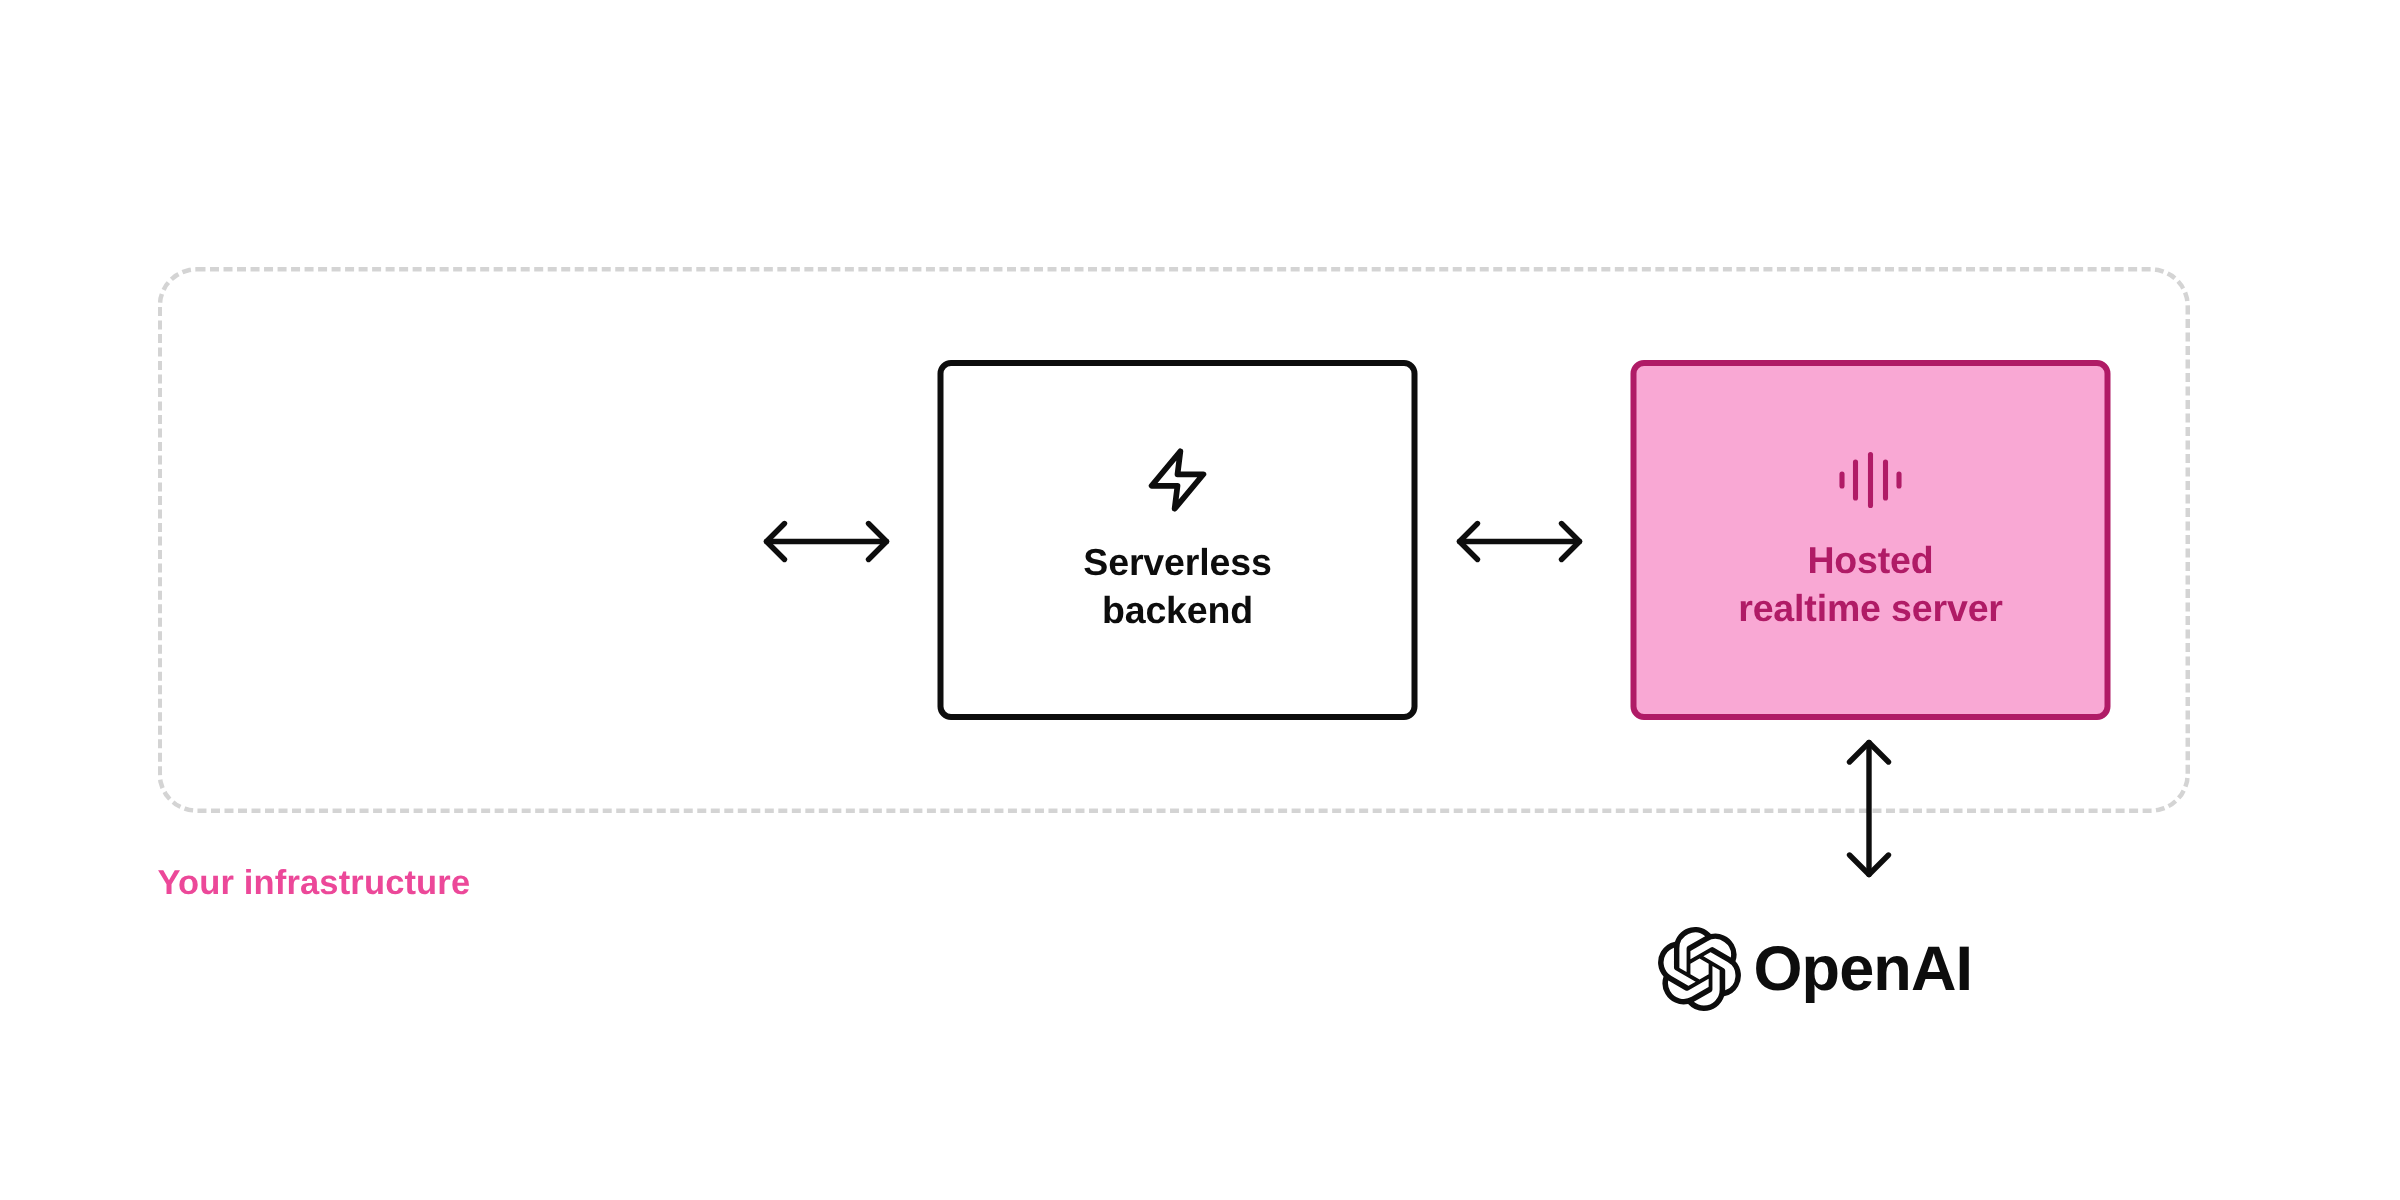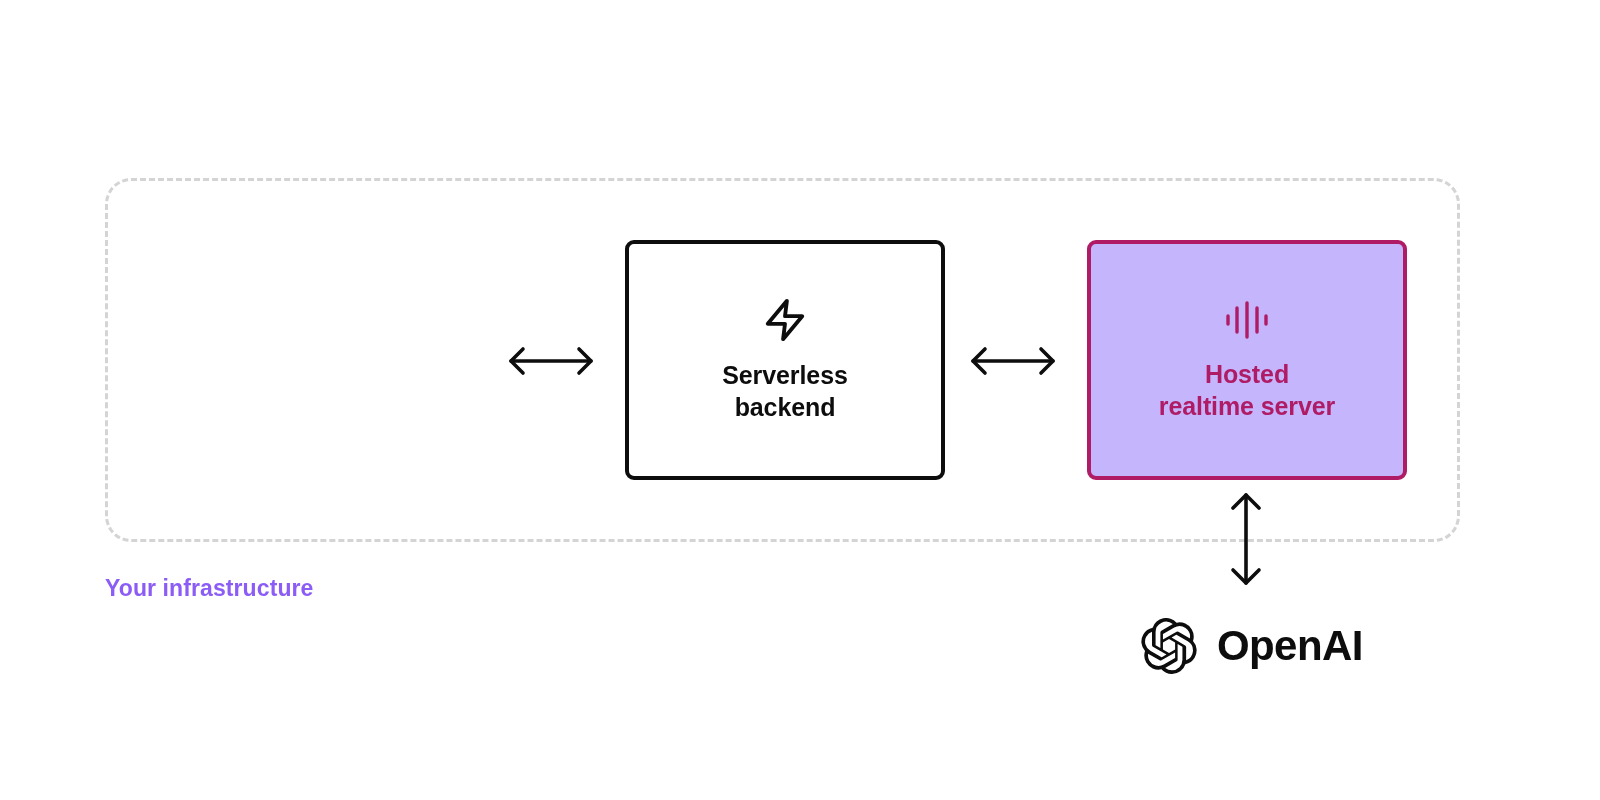--- a/index.html
+++ b/index.html
@@ -33,21 +33,21 @@
     border-radius: 26px;
     background: transparent;
   }
 
   .infra-label {
     position: absolute;
     left: 105px;
     top: 575px;
     font-size: 23px;
     font-weight: bold;
-    color: #8b5cf6;
+    color: #ec4899;
     letter-spacing: 0.1px;
     white-space: nowrap;
   }
 
   
   .node {
     position: absolute;
     box-sizing: border-box;
     display: flex;
     flex-direction: column;
@@ -85,21 +85,21 @@
     top: 240px;
     width: 320px;
     height: 240px;
     align-items: center;
   }
   #node-realtime {
     left: 1087px;
     top: 240px;
     width: 320px;
     height: 240px;
-    background: #c4b5fd;
+    background: #f9a8d4;
     border-color: #b01b66;
   }
   #node-realtime .node-label {
     color: #b01b66;
   }
 
   
   .arrow {
     position: absolute;
     line-height: 0;
@@ -113,25 +113,25 @@
     top: 337px;
   }
   #arrow-realtime-openai {
     left: 1222px;
     top: 487px;
   }
 
   
   .openai-brand {
     position: absolute;
-    left: 1141px;
+    left: 1105px;
     top: 618px;
     display: flex;
     align-items: center;
-    gap: 20px;
+    gap: 8px;
   }
   .openai-brand .openai-mark {
     line-height: 0;
   }
   .openai-brand .openai-wordmark {
     font-size: 42px;
     font-weight: bold;
     color: #0d0d0d;
     letter-spacing: -0.6px;
     line-height: 1;

